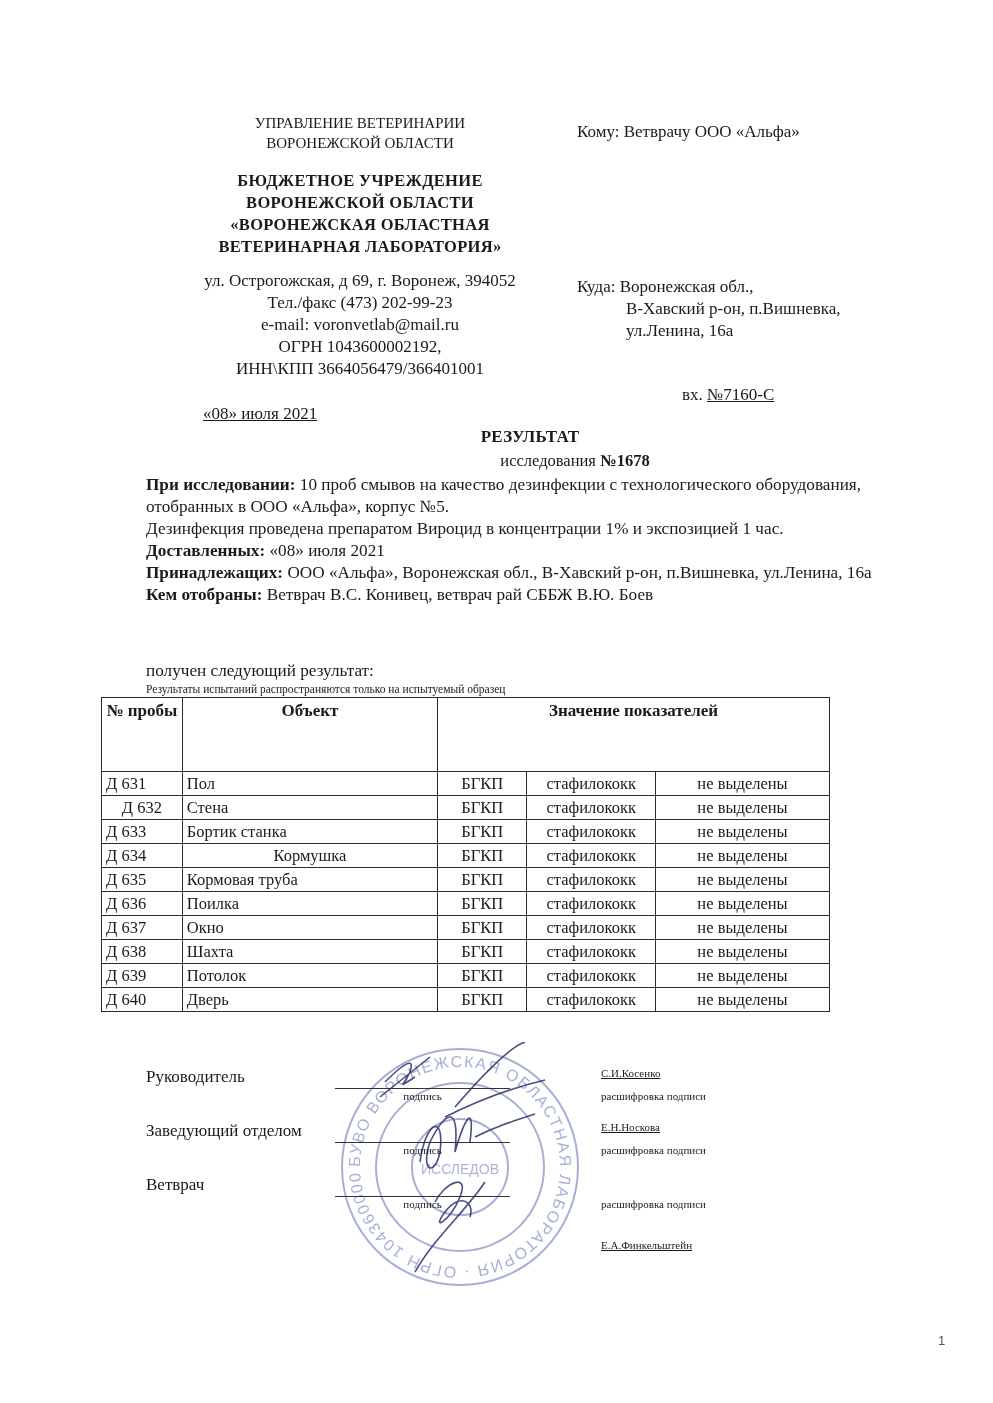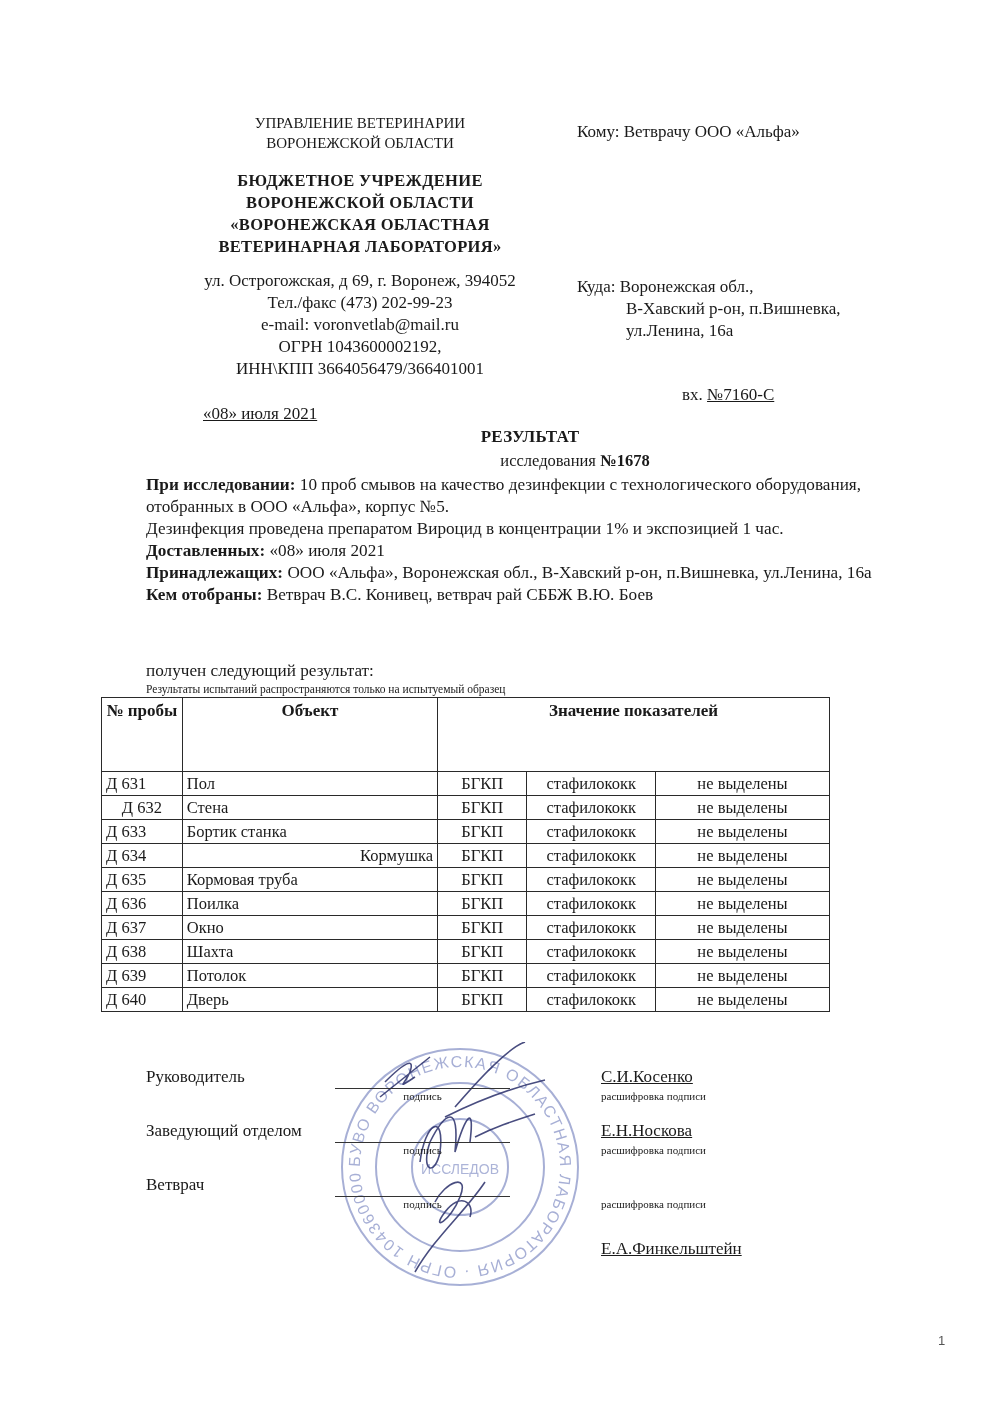--- a/index.html
+++ b/index.html
@@ -16,21 +16,21 @@
   .subtitle { font-size: 16.5px; }
   .para { font-size: 17.2px; line-height: 22px; font-family: "Liberation Sans Narrow", "Liberation Serif", serif; }
   .para b { font-weight: bold; }
   .note { font-size: 11.5px; }
   table.results { border-collapse: collapse; font-size: 16.5px; }
   table.results td, table.results th { border: 1px solid #2a2a2a; padding: 0 4px; height: 23px; }
   table.results th { font-weight: bold; vertical-align: top; font-size: 17px; }
   .sig-role { font-size: 17px; }
   .sig-line { border-top: 1.2px solid #333; }
   .sig-caption { font-size: 11px; text-align: center; }
-  .sig-name { font-size: 17px; text-decoration: underline; }
+  .sig-name { font-size: 11px; text-decoration: underline; }
   .sig-decode { font-size: 11px; }
   .page-num { font-size: 13px; color: #555; font-family: "Liberation Sans", sans-serif; }
 </style>
 </head>
 <body>
 
 <div class="abs center hdr-small" style="left:160px; top:113px; width:400px;">
   <div>УПРАВЛЕНИЕ ВЕТЕРИНАРИИ</div>
   <div>ВОРОНЕЖСКОЙ ОБЛАСТИ</div>
 </div>
@@ -112,21 +112,21 @@
       </tr>
       <tr>
         <td style="text-align: left;">Д 633</td>
         <td style="text-align: left;">Бортик станка</td>
         <td style="text-align: center;">БГКП</td>
         <td style="text-align: center;">стафилококк</td>
         <td style="text-align: center;">не выделены</td>
       </tr>
       <tr>
         <td style="text-align: left; margin-left: 16px;">Д 634</td>
-        <td style="text-align: right;">Кормушка</td>
+        <td style="text-align: center;">Кормушка</td>
         <td style="text-align: center;">БГКП</td>
         <td style="text-align: center;">стафилококк</td>
         <td style="text-align: center;">не выделены</td>
       </tr>
       <tr>
         <td style="text-align: left;">Д 635</td>
         <td style="text-align: left;">Кормовая труба</td>
         <td style="text-align: center;">БГКП</td>
         <td style="text-align: center;">стафилококк</td>
         <td style="text-align: center;">не выделены</td>

